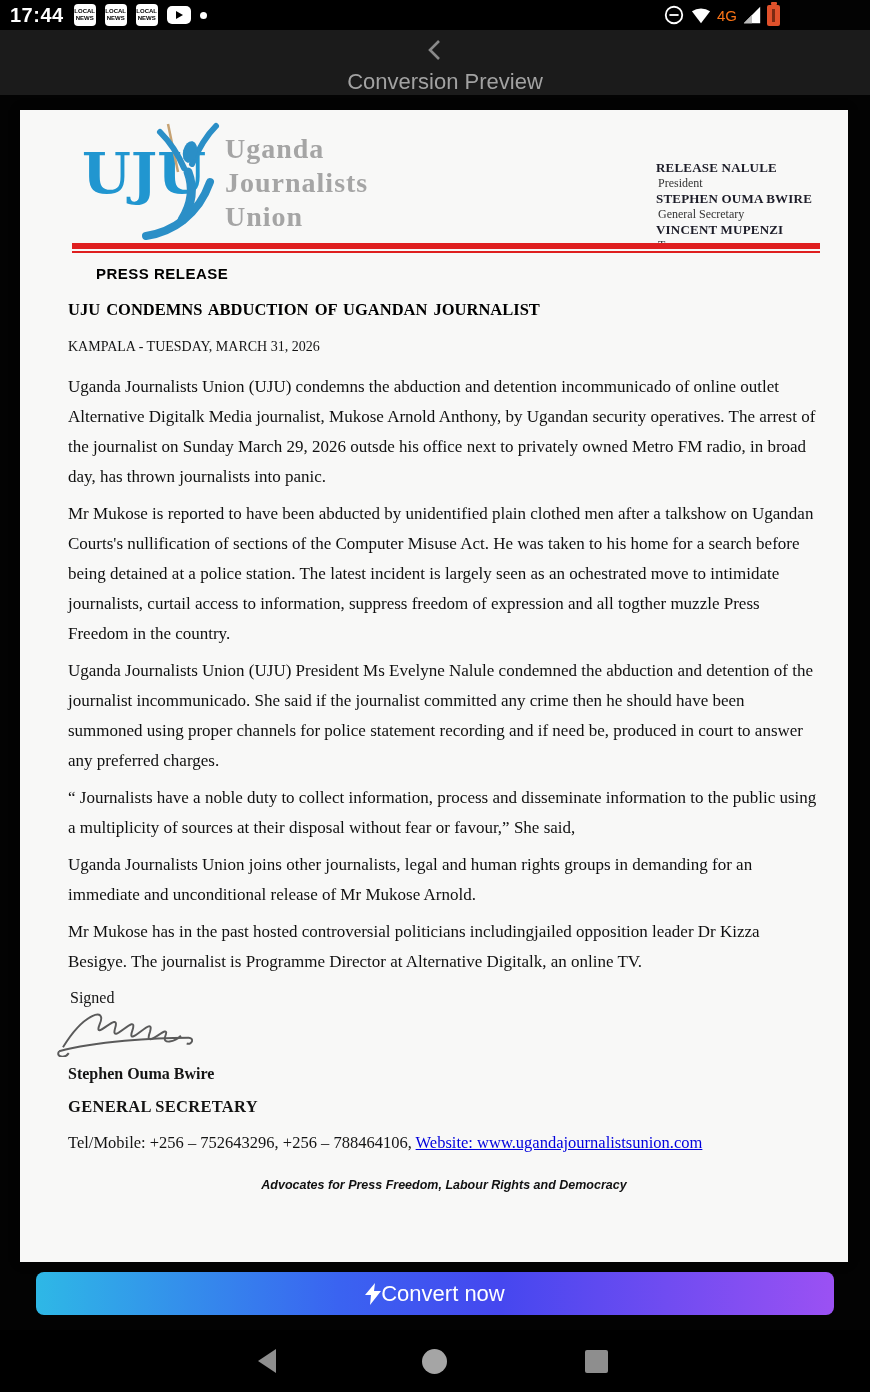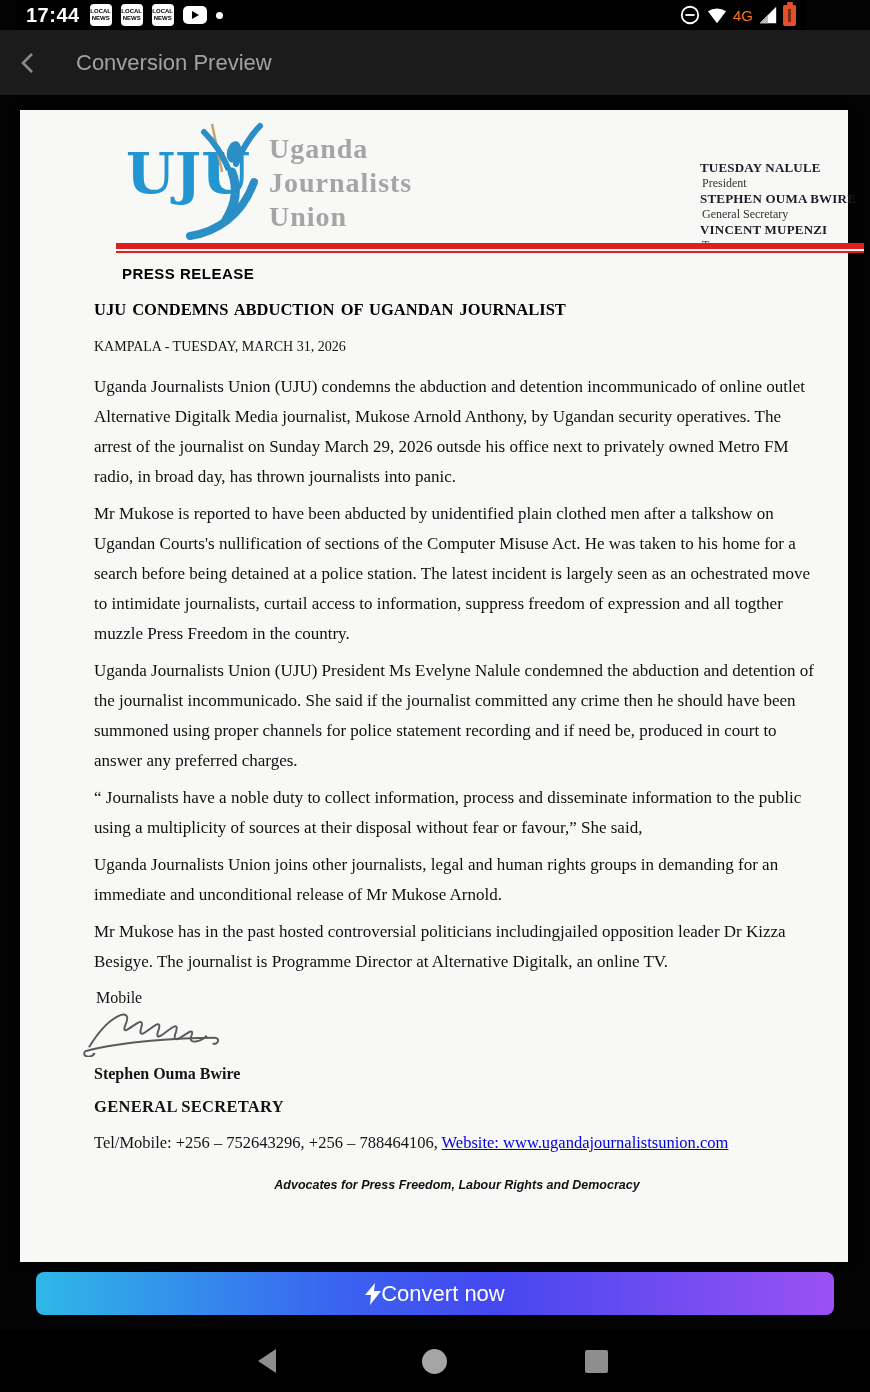--- a/index.html
+++ b/index.html
@@ -4,21 +4,21 @@
 <style>
   * { margin:0; padding:0; box-sizing:border-box; }
   html,body { background:#000; }
   .screen {
     position:relative; width:870px; height:1392px; background:#030303;
     overflow:hidden; font-family:"Liberation Sans", sans-serif;
   }
 
   
   .status-bar {
-    position:absolute; top:0; left:16px; width:790px; height:30px; background:#000;
+    position:absolute; top:0; left:0; width:790px; height:30px; background:#000;
     display:flex; align-items:center; padding:0 10px; color:#fff;
   }
   .sb-time { font-size:20px; font-weight:bold; letter-spacing:0.5px; margin-right:10px; }
   .sb-left { display:flex; align-items:center; gap:9px; }
   .news-ic {
     width:22px; height:22px; background:#fff; border-radius:4px; color:#000;
     font-size:6px; font-weight:bold; line-height:7px; text-align:center;
     display:flex; align-items:center; justify-content:center; white-space:pre-line;
   }
   .yt-ic { width:24px; height:18px; background:#fff; border-radius:5px; position:relative; }
@@ -27,51 +27,51 @@
   .dot-ic { width:7px; height:7px; border-radius:50%; background:#fff; }
   .sb-right { margin-left:auto; display:flex; align-items:center; gap:5px; }
   .sb-4g { font-size:15px; color:#f97316; }
   .batt { width:13px; height:21px; background:#e0512b; border-radius:2px; position:relative; }
   .batt::before { content:""; position:absolute; top:-3px; left:3.5px; width:6px; height:3px; background:#e0512b; border-radius:1px; }
   .batt::after { content:""; position:absolute; left:5px; top:4px; width:3px; height:13px; background:#7a2a12; }
 
   
   .app-bar {
     position:absolute; top:30px; left:0; width:870px; height:65px; background:#1b1b1b;
-    display:flex; align-items:center;
+    display:flex; align-items:center;flex-direction:column;
   }
   .back-btn { width:56px; height:65px; display:flex; align-items:center; justify-content:center; cursor:pointer; }
   .app-title { color:#a2a2a2; font-size:22px; margin-left:20px; }
 
   
   .page {
     position:absolute; top:110px; left:20px; width:828px; height:1152px;
     background:#f8f8f7; color:#141414; font-family:"Liberation Serif", serif;
     box-shadow:0 0 8px rgba(0,0,0,.6);
   }
-  .letterhead { position:relative; height:137px;margin-left:44px; }
+  .letterhead { position:relative; height:137px; }
   .logo-text {
     position:absolute; left:62px; top:30px;
     font-family:"DejaVu Serif", serif; font-weight:bold; font-size:56px; color:#2196d0;
   }
   .logo-fig { position:absolute; left:118px; top:10px; }
   .org-name {
     position:absolute; left:205px; top:22px;
     font-size:28px; font-weight:bold; color:#a5a5a5; line-height:34px;
     font-family:"Liberation Serif", serif; letter-spacing:1px;
   }
   .officials { position:absolute; left:636px; top:50px; width:180px; font-family:"Liberation Serif", serif; }
   .off-name { font-size:13px; font-weight:bold; color:#1c1c28; line-height:16px; letter-spacing:0.2px; }
   .off-title { font-size:12px; color:#333; line-height:15px; padding-left:2px; }
   .red-line { position:absolute; left:52px; top:133px; width:748px; z-index:3; }
   .red-line .bar1 { height:6px; background:#df1f1f; }
   .red-line .gap  { height:2px; background:#f8f8f7; }
   .red-line .bar2 { height:2px; background:#df1f1f; }
 
-  .doc-body { padding:18px 28px 0 74px; }
+  .doc-body { padding:18px 28px 0 48px; }
   .press-release { font-family:"Liberation Sans", sans-serif; font-weight:bold; font-size:15px; letter-spacing:0.5px; padding-left:28px; margin-bottom:18px; color:#000; }
   .headline { font-weight:bold; font-size:16.5px; word-spacing:2px; margin-bottom:19px; color:#000000; }
   .dateline { font-size:14px; margin-bottom:17px; }
   .doc-body p.para { font-size:17px; line-height:30px; margin-bottom:7px; color:#101010; }
 
   .signed-label { font-size:16px; margin-top:12px; padding-left:2px; }
   .signature { margin-top:-8px; margin-left:-14px; height:58px; }
   .signatory { font-size:16px; font-weight:bold; margin-top:4px; }
   .role { font-size:16.5px; font-weight:bold; margin-top:14px; letter-spacing:0.3px; }
   .tel-line { font-size:16.5px; margin-top:16px; }
@@ -148,21 +148,21 @@
         <ellipse cx="52" cy="32" rx="7" ry="11" fill="#2b8fc7" transform="rotate(14 52 32)"></ellipse>
         <path d="M50 52 C 56 68, 54 84, 44 100" stroke="#2b8fc7" stroke-width="9" fill="none" stroke-linecap="round"></path>
         <path d="M8 116 C 34 112, 60 96, 72 62" stroke="#2b8fc7" stroke-width="8" fill="none" stroke-linecap="round"></path>
       </svg>
       <div class="org-name">
         <div>Uganda</div>
         <div>Journalists</div>
         <div>Union</div>
       </div>
       <div class="officials">
-        <div class="off-name">TUESDAY NALULE</div>
+        <div class="off-name">RELEASE NALULE</div>
         <div class="off-title">President</div>
         <div class="off-name">STEPHEN OUMA BWIRE</div>
         <div class="off-title">General Secretary</div>
         <div class="off-name">VINCENT MUPENZI</div>
         <div class="off-title">Treasurer</div>
       </div>
       <div class="red-line">
         <div class="bar1"></div>
           <div class="gap"></div>
           <div class="bar2"></div>
@@ -174,21 +174,21 @@
       <div class="headline">UJU CONDEMNS ABDUCTION  OF UGANDAN JOURNALIST</div>
       <div class="dateline">KAMPALA - TUESDAY, MARCH 31, 2026</div>
 
       <p class="para">Uganda Journalists Union (UJU)  condemns the abduction and detention incommunicado of online outlet Alternative Digitalk Media journalist, Mukose Arnold Anthony, by Ugandan security operatives.  The arrest of the journalist on Sunday March  29, 2026  outsde his office  next  to privately owned Metro FM radio, in broad day,  has thrown  journalists into panic.</p>
       <p class="para">Mr Mukose is reported to have been abducted  by unidentified  plain clothed  men after a talkshow on Ugandan Courts's nullification of sections  of the Computer Misuse Act.  He was taken to his home for a search before being detained at a police station. The latest incident is largely seen as an ochestrated move  to intimidate journalists, curtail access to information,  suppress freedom of expression  and all togther muzzle Press Freedom in the country.</p>
       <p class="para">Uganda Journalists Union (UJU) President  Ms Evelyne Nalule condemned the abduction  and detention  of the journalist incommunicado. She said if the journalist committed any crime then he should have been summoned using proper channels for police statement recording and if need be, produced in court to answer any preferred charges.</p>
       <p class="para">“ Journalists have a noble duty to collect information, process and  disseminate information  to the public using a multiplicity of sources at their disposal without fear or favour,” She said,</p>
       <p class="para">Uganda Journalists Union joins other journalists, legal and human rights groups  in demanding for  an immediate and unconditional release of  Mr Mukose Arnold.</p>
       <p class="para">Mr Mukose has  in the past hosted  controversial politicians includingjailed opposition leader Dr Kizza Besigye. The journalist is Programme Director at Alternative Digitalk, an online TV.</p>
 
-      <div class="signed-label">Mobile</div>
+      <div class="signed-label">Signed</div>
       <svg class="signature" width="190" height="60" viewBox="0 0 190 60">
         <path d="M6 50 C 28 14, 52 8, 44 26 C 36 46, 66 10, 60 30 C 54 50, 84 12, 78 32 C 70 54, 102 14, 96 34 C 88 56, 118 22, 112 38 C 108 48, 122 44, 128 38" fill="none" stroke="#5a5a5a" stroke-width="2"></path>
         <path d="M2 54 C 40 44, 100 40, 136 40 C 142 40, 140 48, 134 46" fill="none" stroke="#5a5a5a" stroke-width="2"></path>
         <path d="M2 54 C -2 60, 8 62, 12 56" fill="none" stroke="#5a5a5a" stroke-width="2"></path>
       </svg>
       <div class="signatory">Stephen Ouma  Bwire</div>
       <div class="role">GENERAL SECRETARY</div>
       <div class="tel-line"><span>Tel/Mobile:   +256 – 752643296, +256 – 788464106, </span><span class="tel-link">Website: www.ugandajournalistsunion.com</span></div>
       <div class="motto">Advocates for Press Freedom, Labour Rights and Democracy</div>
     </div>

